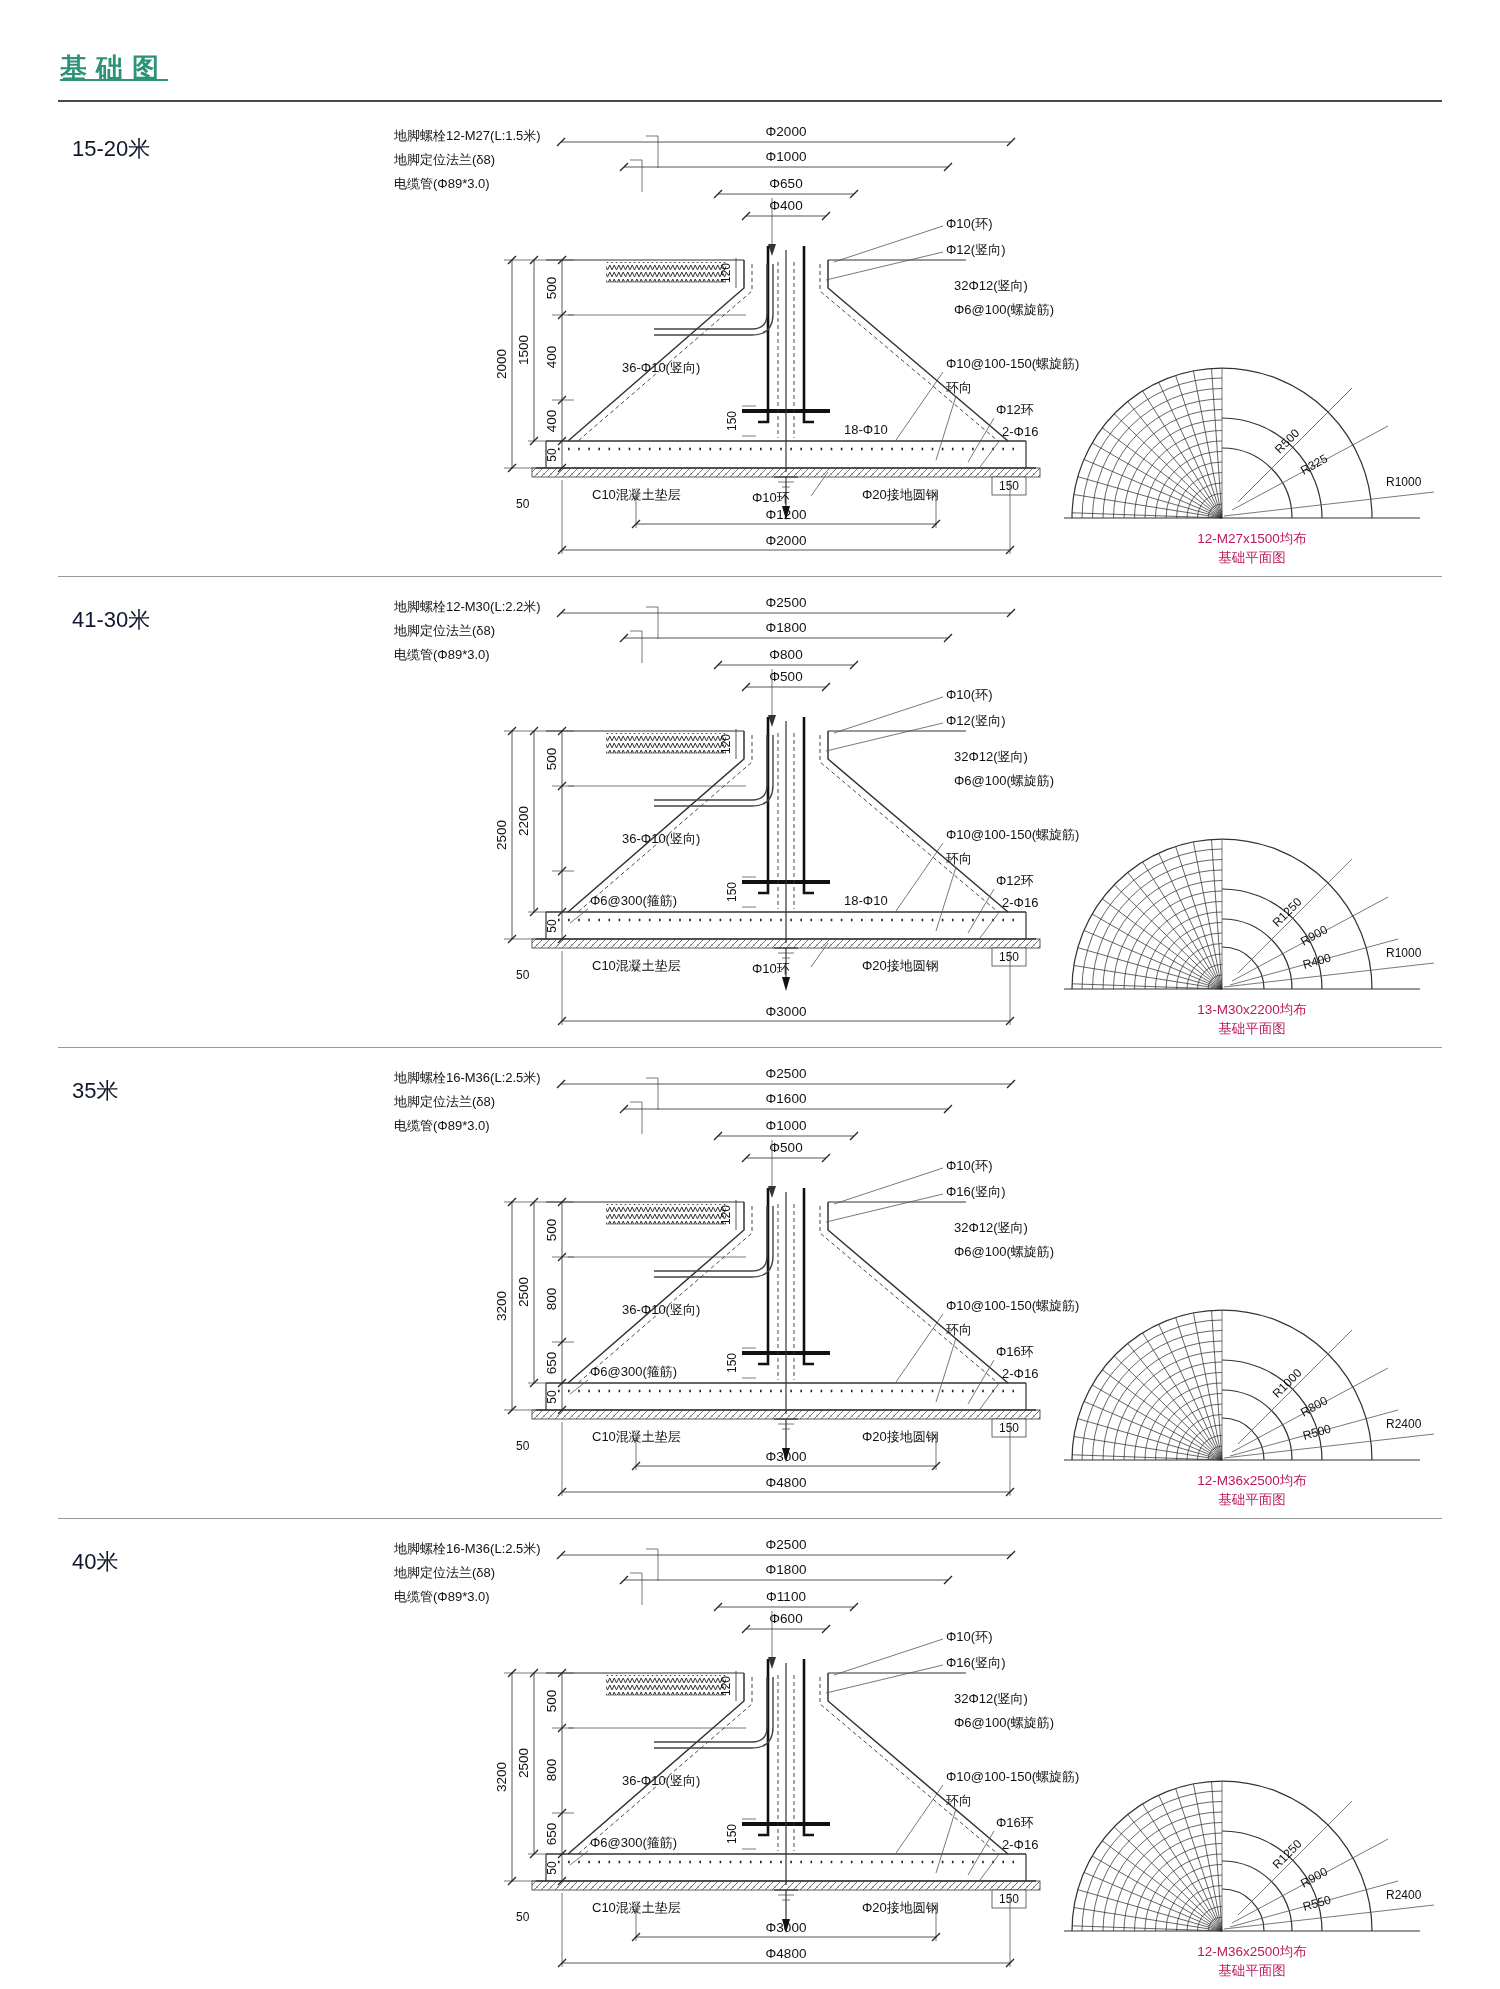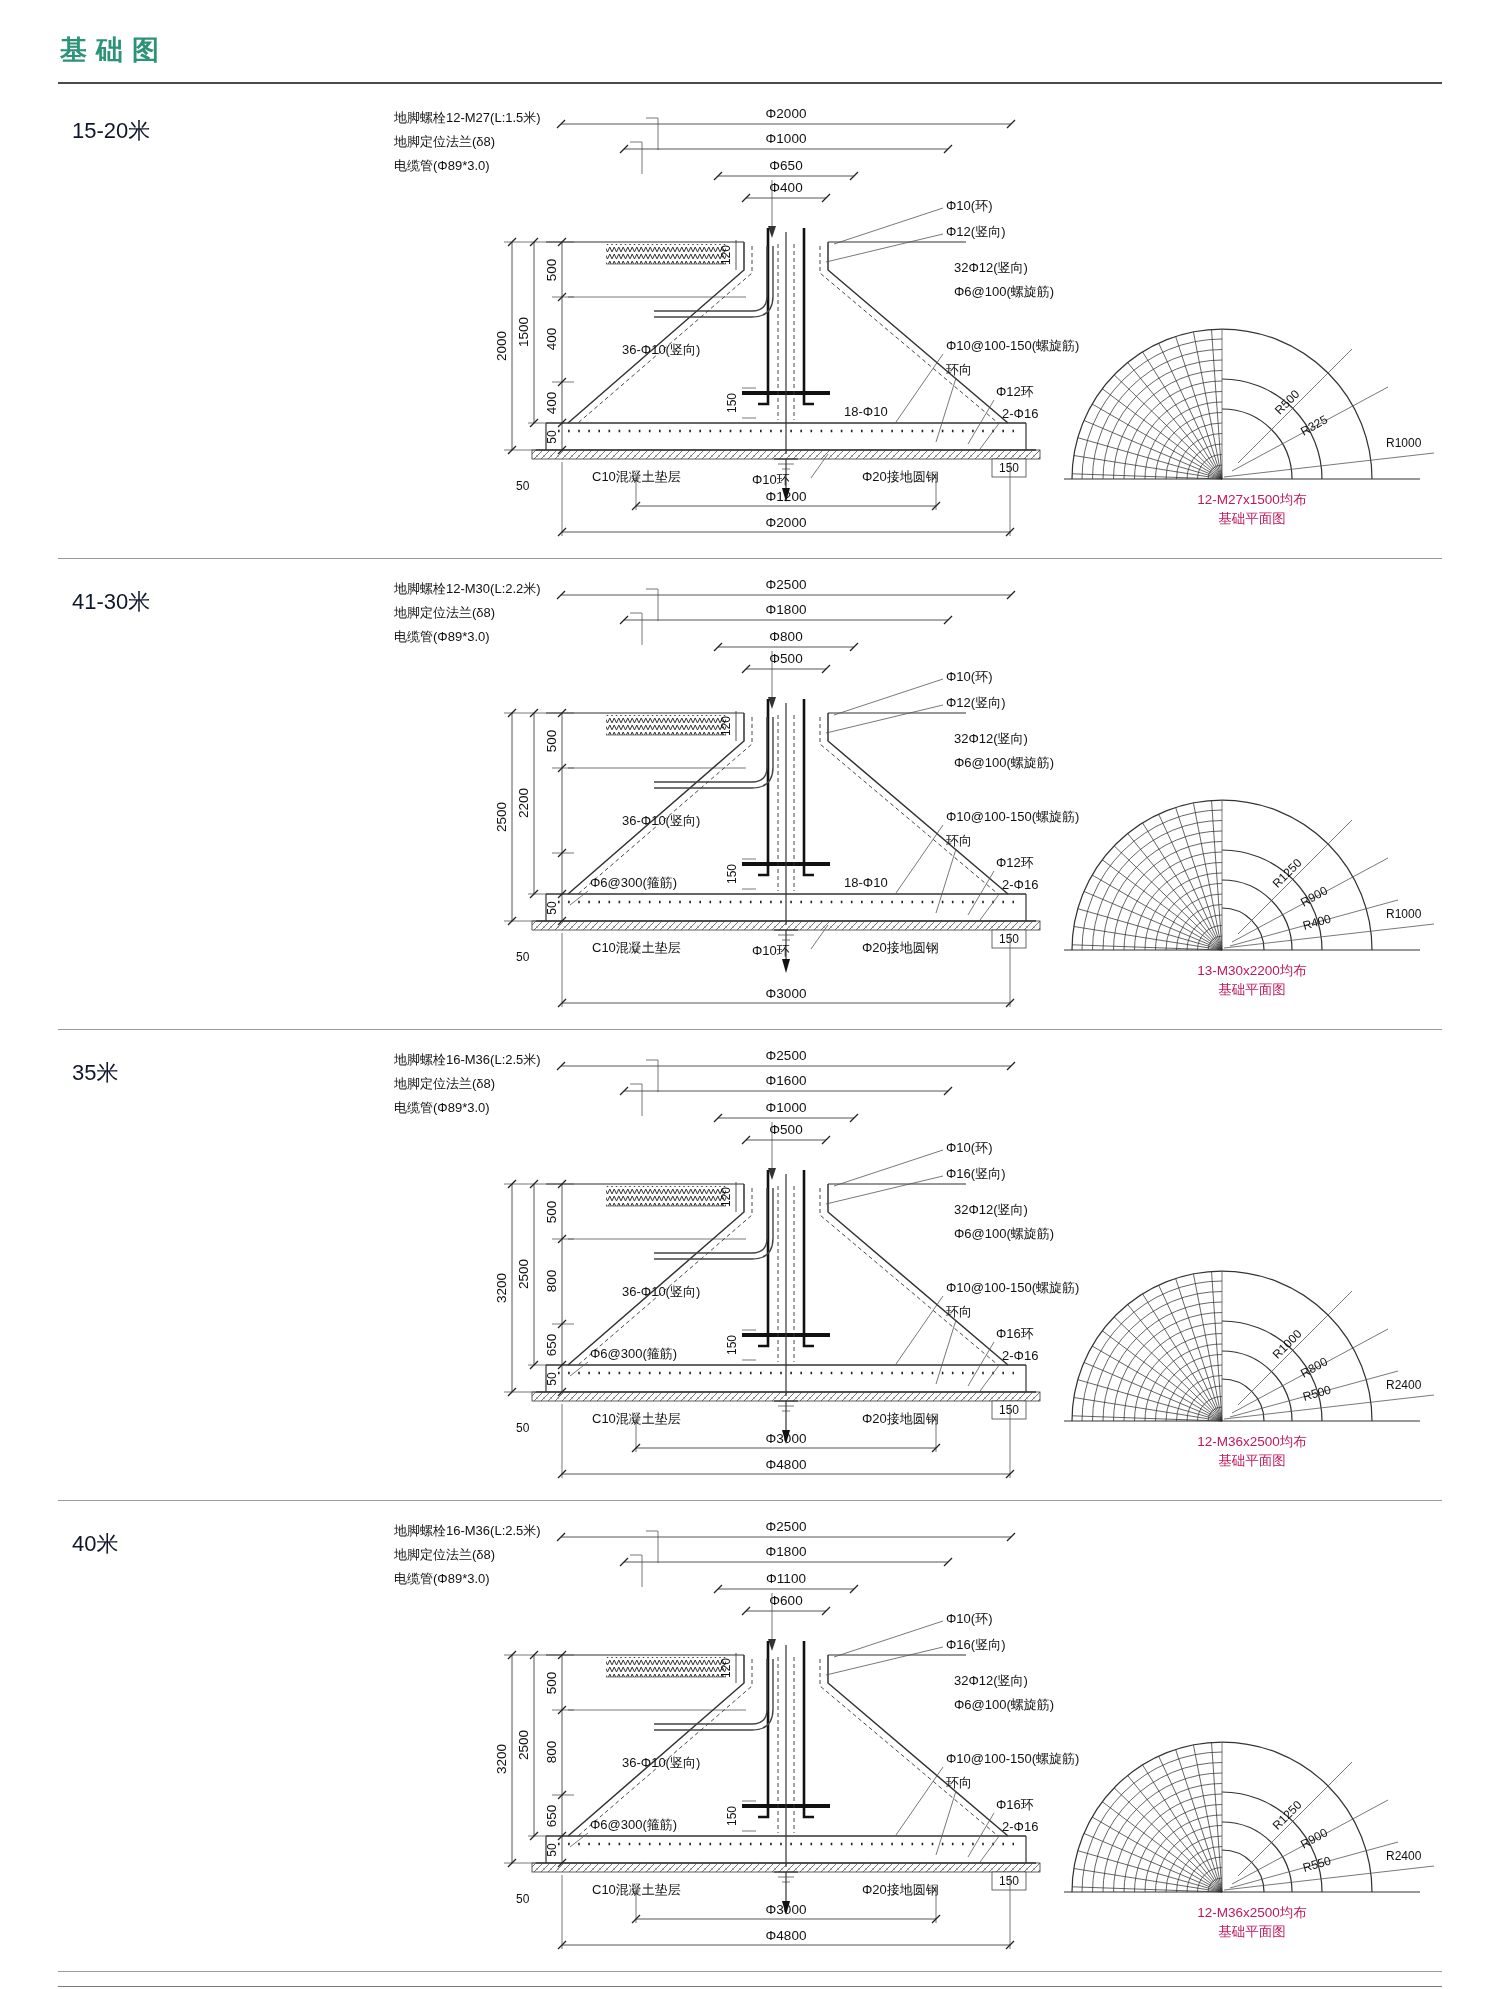--- a/index.html
+++ b/index.html
@@ -1,22 +1,22 @@
 <!DOCTYPE html>
 <html><head>
 <meta charset="utf-8">
 <style>
   html,body{margin:0;padding:0;background:#fff;}
   body{width:1500px;font-family:"Liberation Sans","DejaVu Sans",sans-serif;color:#1a1a1a;}
   .page{padding:26px 58px 0 58px;}
-  .page-title{color:#2d9378;font-size:27px;font-weight:600;letter-spacing:9px;margin:6px 0 14px 2px;}
+  .page-title{color:#2d9378;font-size:27px;font-weight:600;letter-spacing:9px;margin:24px 0 14px 2px;text-decoration:underline;}
   .title-rule{border:0;border-top:2px solid #4a4a4a;margin:0 0 4px 0;}
   .sheet-section{position:relative;padding-top:4px;}
   .sec-heading{font-size:22px;font-weight:400;color:#0f172a;margin:12px;position:absolute;left:2px;top:16px;}
-  .drawing-row{display:flex;align-items:center;margin-left:248px;}
+  .drawing-row{display:flex;align-items:flex-end;margin-left:248px;}
   .plan-block{margin-top:128px;margin-left:-34px;}
   .plan-caption{text-align:center;font-size:13.5px;color:#be185d;margin-top:4px;line-height:1.4;}
   .section-rule{border:0;border-top:1px solid #9a9a9a;margin:8px 0 0 0;}
   .footer-rule{border-top:1.5px solid #777;border-bottom:1px solid #777;height:7px;margin-top:14px;}
   svg{display:block;}
   svg text{font-size:13px;fill:#111;}
   svg text.dimtext{font-size:13.5px;text-anchor:middle;}
   svg text.small{font-size:12px;}
   .ln{stroke:#333;stroke-width:1.2;fill:none;}
   .ln2{stroke:#333;stroke-width:1.5;fill:none;}

